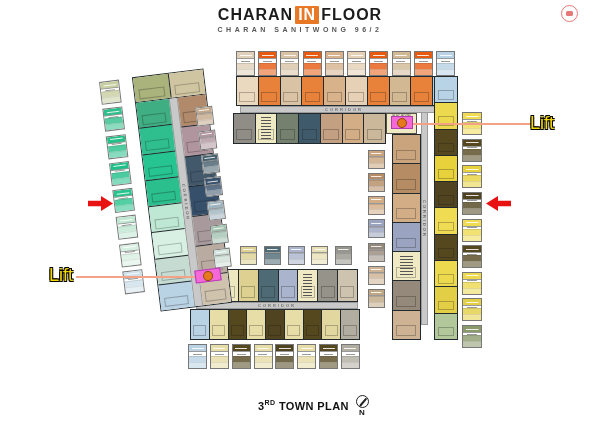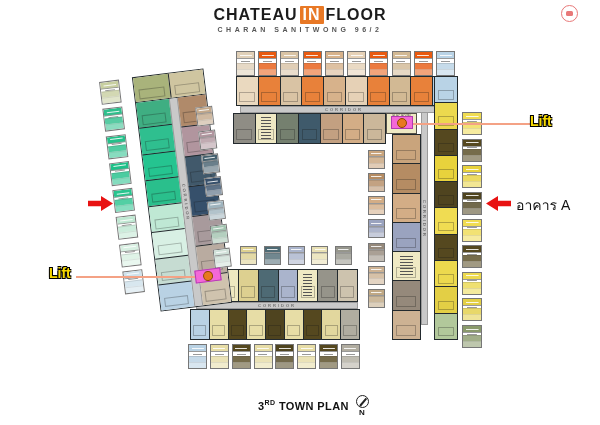--- a/index.html
+++ b/index.html
@@ -64,21 +64,21 @@
       display:flex;align-items:center;justify-content:center;writing-mode:vertical-rl;
       font-size:4px;letter-spacing:2px;color:#444;}
   #lw .lw-inner{flex:1;display:flex;flex-direction:column;border-left:0;}
   #lw .lw-inner .cell + .cell{border-top:1px solid #232a2e;}
 
   
   .lift-marker{position:absolute;border:1px solid #b23ab2;box-sizing:border-box;
                display:flex;align-items:center;justify-content:center;}
   .lift-marker i{display:block;width:10px;height:10px;border-radius:50%;border:1px solid #8a4a00;box-sizing:border-box;}
   .leader{position:absolute;height:2px;}
-  .lift-label{position:absolute;font-size:14px;font-weight:bold;
+  .lift-label{position:absolute;font-size:18px;font-weight:normal;
       text-shadow:-1px -1px 0 #000,1px -1px 0 #000,-1px 1px 0 #000,1px 1px 0 #000,0 1px 0 #000,0 -1px 0 #000;text-align:center;}
 
   
   .bldg-label{position:absolute;font-size:14px;color:#111;}
   .arrow{position:absolute;width:25px;height:15px;}
   #arr-b{clip-path:polygon(0 32%,52% 32%,52% 0,100% 50%,52% 100%,52% 68%,0 68%);}
   #arr-a{clip-path:polygon(100% 32%,48% 32%,48% 0,0 50%,48% 100%,48% 68%,100% 68%);}
 
   
   #floor-title{position:absolute;left:258px;top:399px;font-size:11px;font-weight:bold;
@@ -89,21 +89,21 @@
   #compass i{position:absolute;left:50%;top:50%;width:1.5px;height:10px;background:#222;
              transform:translate(-50%,-50%) rotate(40deg);display:block;}
   #north{position:absolute;left:359px;top:408px;font-size:8px;font-weight:bold;color:#111;}
 </style>
 </head>
 <body>
 
 <div class="stage">
 
   <div class="hdr">
-    <div class="hdr-line1"><span>CHATEAU</span><span class="hdr-in" style="background: rgb(232, 120, 37);">IN</span><span>FLOOR</span></div>
+    <div class="hdr-line1"><span>CHARAN</span><span class="hdr-in" style="background: rgb(232, 120, 37);">IN</span><span>FLOOR</span></div>
     <div class="hdr-line2">CHARAN SANITWONG 96/2</div>
   </div>
   <div class="badge">
       <i style="background: rgb(232, 120, 120);"></i>
     </div>
 
   <div class="row" style="left:236px;top:76px;width:219px;height:30px;">
       <div class="cell" style="background: rgb(234, 217, 191);"></div>
       <div class="cell" style="background: rgb(232, 129, 58);"></div>
       <div class="cell" style="background: rgb(217, 195, 164);"></div>
@@ -554,21 +554,20 @@
       <i style="background: rgb(232, 120, 32);"></i>
     </div>
   <div class="lift-marker" style="left: 195px; top: 269px; width: 26px; height: 13px; transform: rotate(-7deg); background: rgb(244, 104, 216);">
       <i style="background: rgb(232, 120, 32);"></i>
     </div>
   <div class="lift-label" style="left: 530px; top: 113px; color: rgb(245, 216, 0);">Lift</div>
   <div class="lift-label" style="left: 49px; top: 265px; color: rgb(245, 216, 0);">Lift</div>
 
   <div class="arrow" id="arr-b" style="left: 88px; top: 196px; background: rgb(232, 18, 18);"></div>
   <div class="arrow" id="arr-a" style="left: 486px; top: 196px; background: rgb(232, 18, 18);"></div>
-  <div class="bldg-label" style="left:516px;top:194px;">อาคาร A</div>
 
   <div id="floor-title"><span>3</span><sup>RD</sup><span> TOWN PLAN</span></div>
   <div id="compass">
       <i></i>
     </div>
   <div id="north">N</div>
 
 </div>
 
 </body></html>

